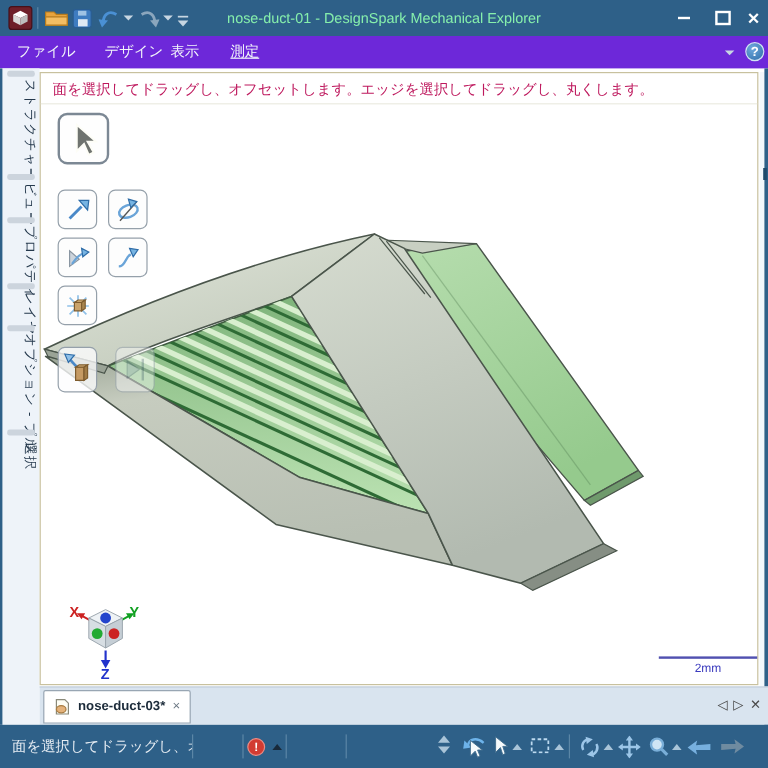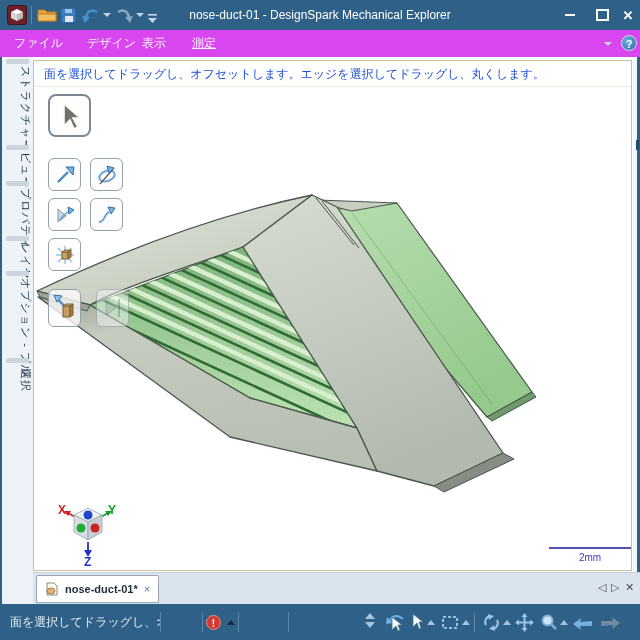--- a/index.html
+++ b/index.html
@@ -8,40 +8,40 @@
   
   .titlebar{position:absolute;left:0;top:0;width:640px;height:30px;background:#2e6088;}
   .qat{position:absolute;left:0;top:0;height:30px;}
   .appicon{position:absolute;left:7px;top:5px;width:20px;height:20px;border-radius:3px;
            background:#6e1f29;border:1px solid #471019;box-sizing:border-box;}
   .qsep{position:absolute;left:31px;top:6px;width:1px;height:18px;background:#5b86a6;}
   .qico{position:absolute;top:6px;}
   .caret-d{width:0;height:0;border-left:4px solid transparent;border-right:4px solid transparent;
            border-top:4px solid #c7d6e2;position:absolute;top:13px;}
   .title{position:absolute;left:0;top:0;width:640px;height:30px;line-height:30px;text-align:center;
-         color:#ffffff;font-size:12px;pointer-events:none;}
+         color:#86efac;font-size:12px;pointer-events:none;}
   .winbtn{position:absolute;top:0;width:28px;height:30px;display:flex;align-items:center;justify-content:center;color:#fff;}
   .wmin i{display:block;width:10px;height:2px;background:#fff;}
   .wmax i{display:block;width:9px;height:8px;border:2px solid #fff;}
   .wclose{font-size:13px;font-weight:bold;}
   
-  .menubar{position:absolute;left:0;top:30px;width:640px;height:27px;background:#d946ef;}
+  .menubar{position:absolute;left:0;top:30px;width:640px;height:27px;background:#6d28d9;}
   .mitem{position:absolute;top:0;height:27px;line-height:27px;color:#f2f6fa;font-size:12px;padding:0 6px;}
   .helpcircle{position:absolute;left:621px;top:5px;width:16px;height:16px;border-radius:50%;
               background:radial-gradient(circle at 35% 30%,#6ea9dd,#2f6da8);border:1px solid #cfe3f2;
               color:#fff;font-size:11px;font-weight:bold;text-align:center;line-height:16px;box-sizing:border-box;}
   
   .lefttabs{position:absolute;left:0;top:57px;width:33px;height:547px;background:#eef3f9;border-left:2px solid #2e6088;box-sizing:border-box;}
   .vcap{position:absolute;left:4px;width:23px;height:5px;background:#ccd4dd;border-radius:2px;}
   .vtab{position:absolute;left:0;width:31px;text-align:center;writing-mode:vertical-rl;
         text-orientation:sideways;font-size:11px;color:#24384c;letter-spacing:1px;white-space:nowrap;}
   
   .canvas{position:absolute;left:33px;top:60px;width:599px;height:511px;background:#fff;
           border:1px solid #c8c19e;box-sizing:border-box;}
-  .hint{position:absolute;left:10px;top:5px;font-size:12px;color:#1d4ed8;white-space:nowrap;}
+  .hint{position:absolute;left:10px;top:5px;font-size:12px;color:#be185d;white-space:nowrap;}
   .hintline{position:absolute;left:0;top:25px;width:597px;height:1px;background:#ecebe2;}
   .modelsvg{position:absolute;left:0;top:0;}
   
   .bigbtn{position:absolute;left:14px;top:33px;width:43px;height:43px;background:#fefefe;
           border:2px solid #7c8894;border-radius:8px;box-sizing:border-box;display:flex;align-items:center;justify-content:center;}
   .optbtn{position:absolute;width:33px;height:33px;background:#fdfdfd;border:1px solid #95a0aa;
           border-radius:6px;box-sizing:border-box;display:flex;align-items:center;justify-content:center;}
   .optbtn.ghost{background:rgba(252,253,254,0.78);}
   .optbtn.disabled{opacity:.55;}
   
@@ -310,21 +310,21 @@
   <div class="rmargin"></div>
   <div class="redge"></div>
   <div class="rmtick"></div>
 
   <div class="tabbar">
     <div class="doctab">
       <svg width="14" height="14" viewBox="0 0 14 14">
         <path d="M2,1 L9,1 L12,4 L12,13 L2,13 Z" fill="#fdfdf4" stroke="#8a8a7a"></path>
         <ellipse cx="6" cy="9" rx="4" ry="3" fill="#e4b27a" stroke="#a87c42"></ellipse>
       </svg>
-      <span class="lbl">nose-duct-01*</span>
+      <span class="lbl">nose-duct-03*</span>
       <span class="cls">×</span>
     </div>
     <span class="tabnav" style="left:565px;">◁</span>
     <span class="tabnav" style="left:578px;">▷</span>
     <span class="tabnav" style="left:592px;">✕</span>
   </div>
 
   <div class="statusbar">
     <div class="smsg">面を選択してドラッグし、オ</div>
     <div class="sdiv" style="left:160px;"></div>

